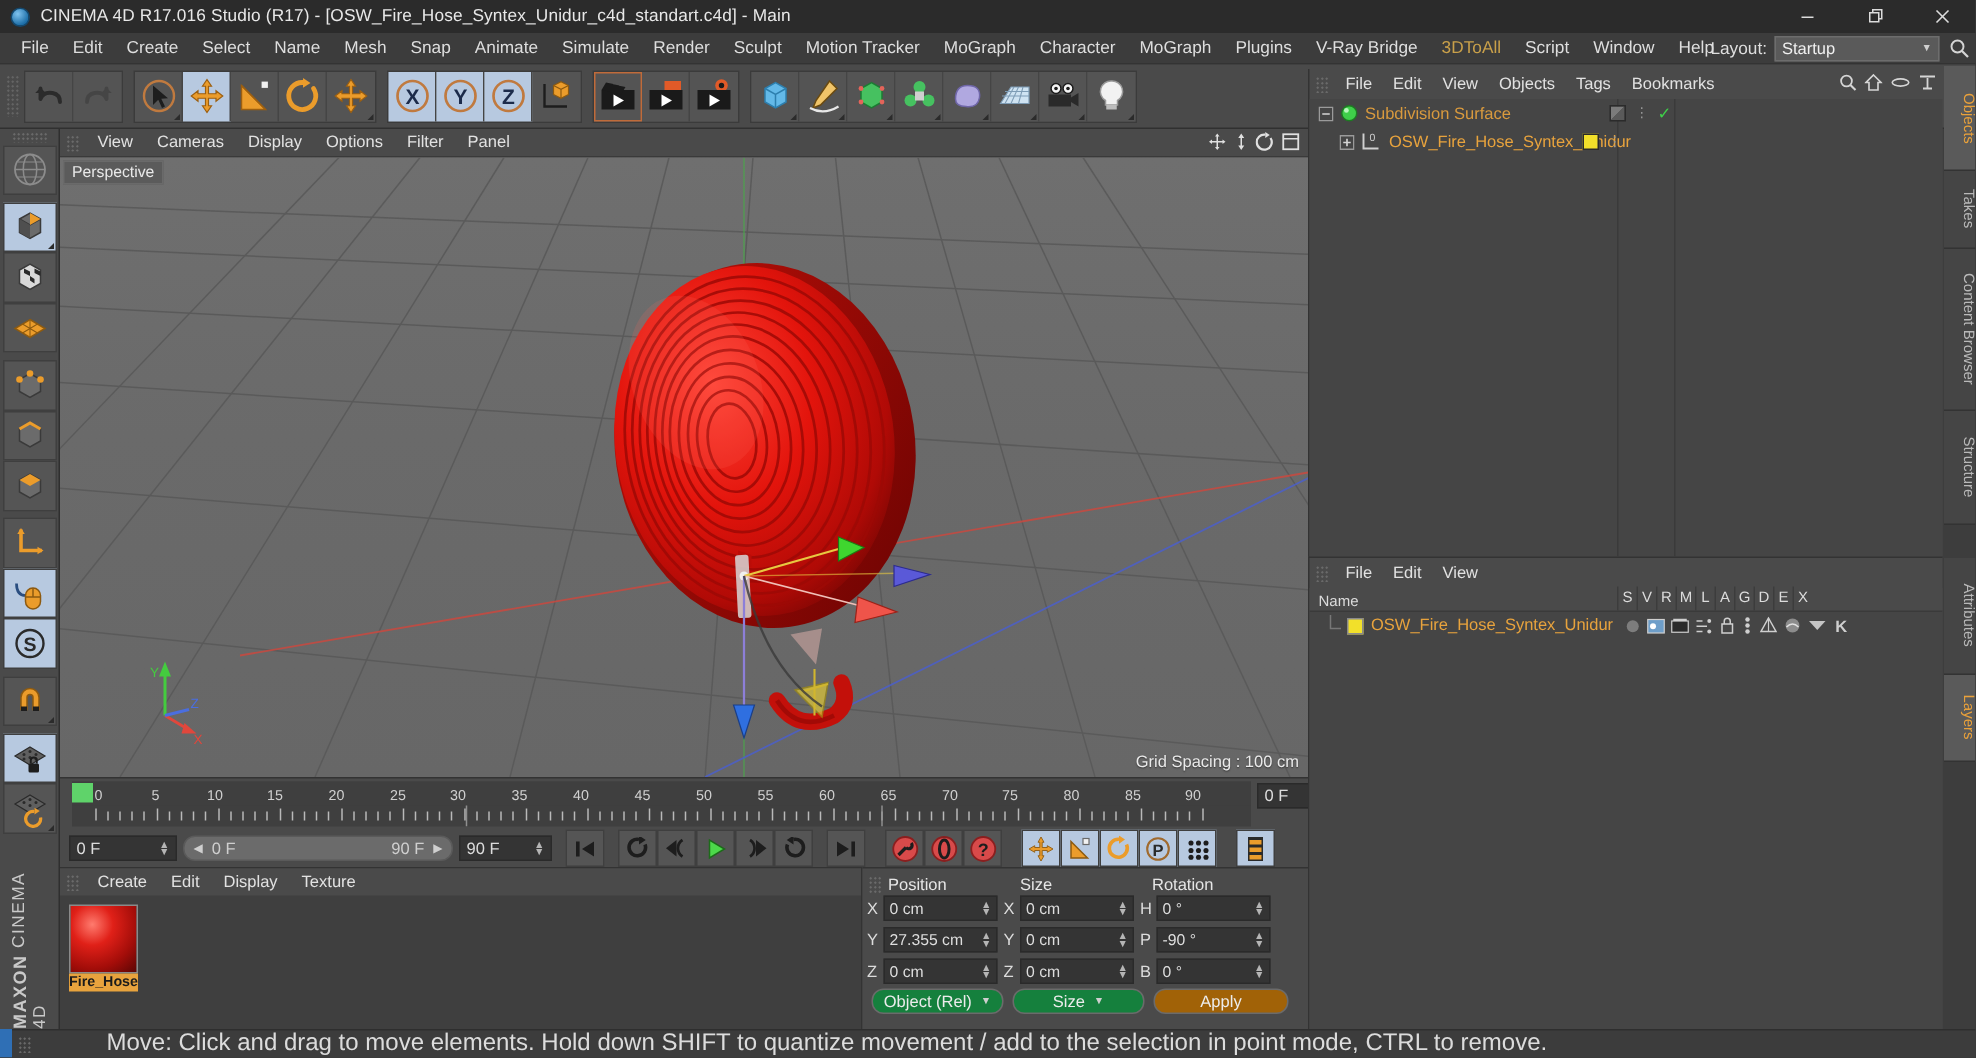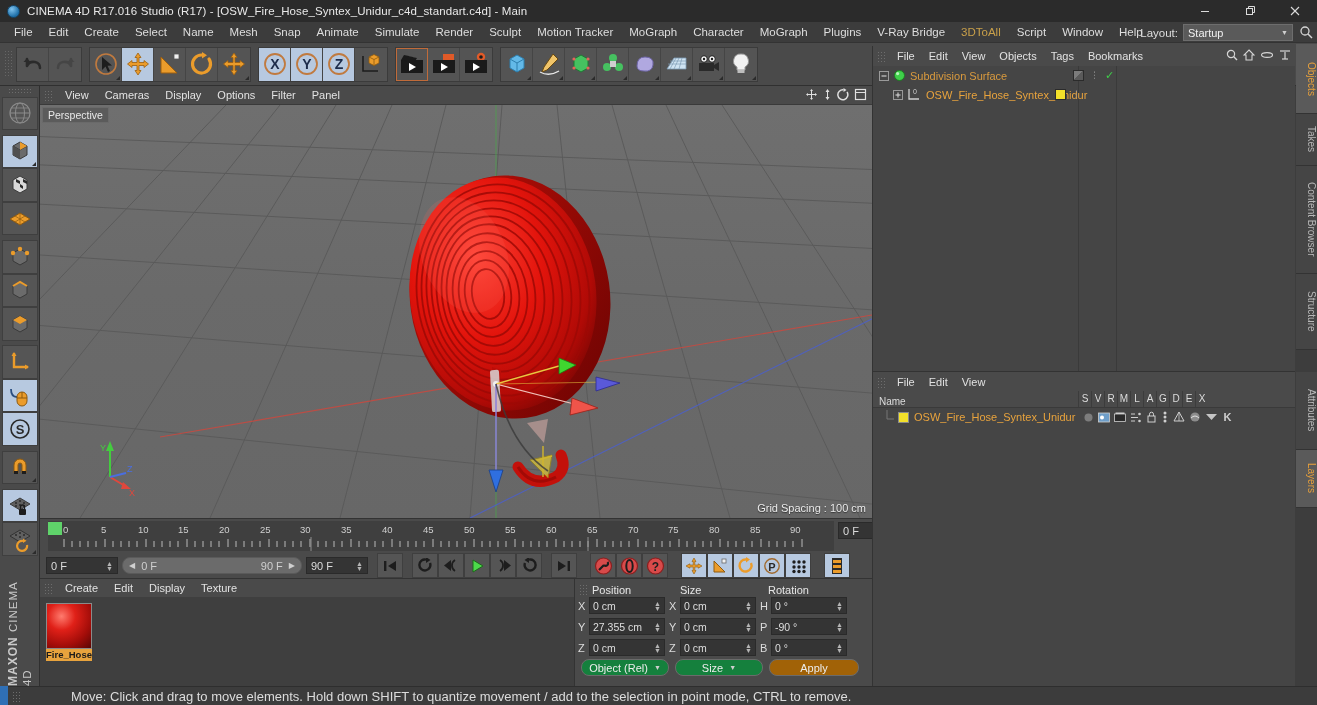--- a/index.html
+++ b/index.html
@@ -224,21 +224,21 @@
   }
   .rtab.active{ background:#5a5a5a; color:#e9a13b; }
 
   
   .statusbar{
     position:absolute; left:0; bottom:0; width:1317px; height:19px; background:#3c3c3c;
     display:flex; align-items:center; border-top:1px solid #2e2e2e;
   }
   .sb-grip{ width:9px;height:11px;margin:0 6px;
     background-image:radial-gradient(#6d6d6d 38%, transparent 40%); background-size:3px 3px;}
-  .sb-text{ font-size:13px; color:#dcdcdc;padding-left:44px; }
+  .sb-text{ font-size:16px; color:#dcdcdc;padding-left:44px; }
   .blue-strip{ position:absolute; left:0; bottom:0; width:8px; height:19px; background:#2f6fb5;}
 </style>
 </head>
 <body>
 
 <div class="app">
 
   <div class="titlebar">
     <div class="tb-ico"></div>
     <div class="tb-title">CINEMA 4D R17.016 Studio (R17) - [OSW_Fire_Hose_Syntex_Unidur_c4d_standart.c4d] - Main</div>

